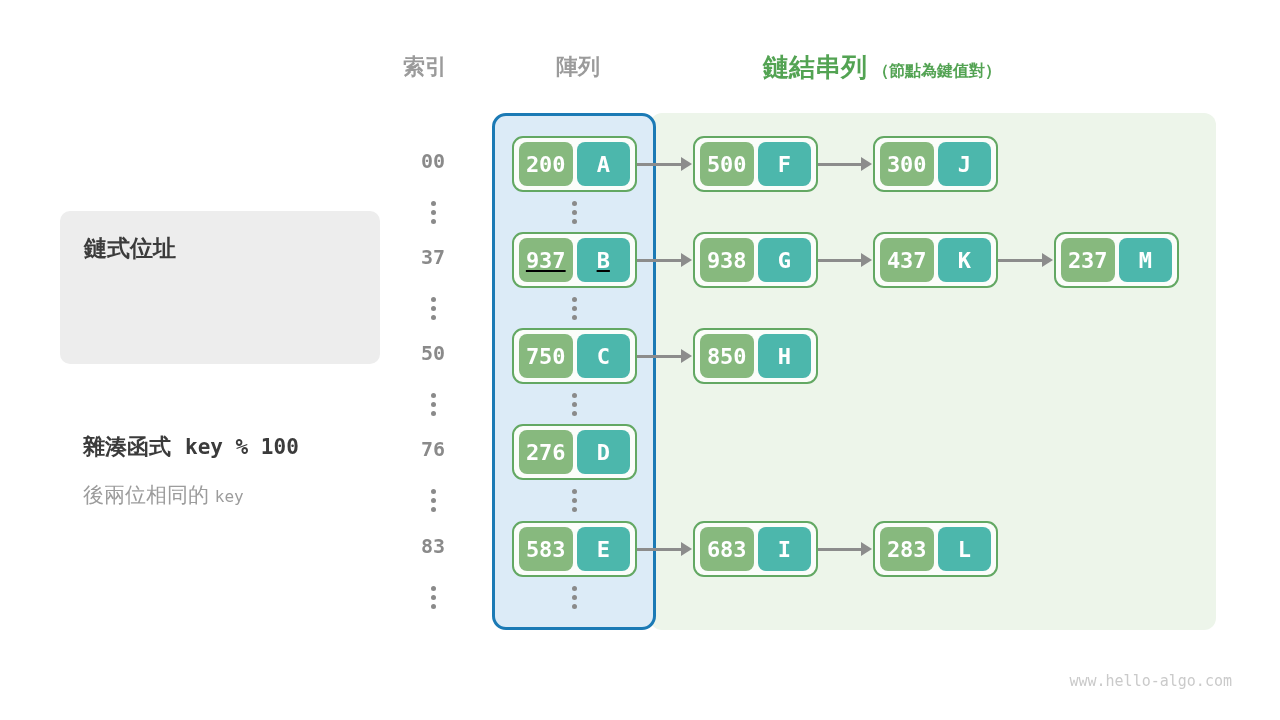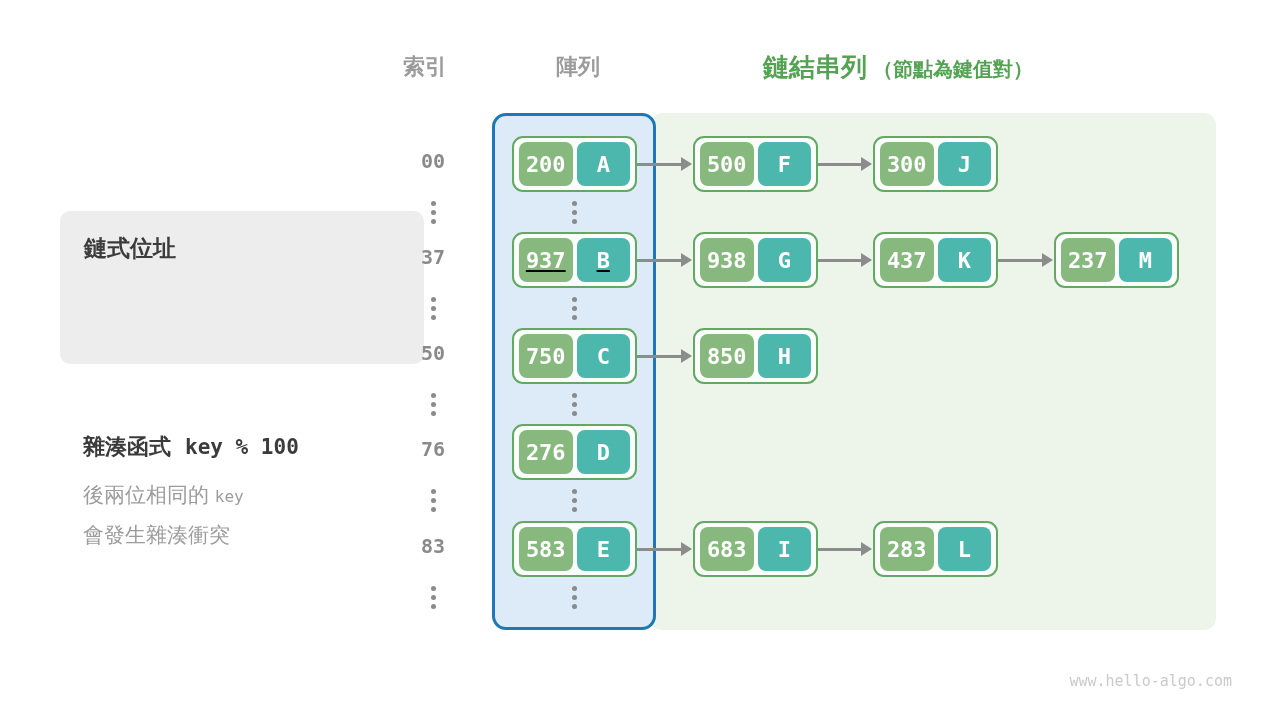--- a/index.html
+++ b/index.html
@@ -9,25 +9,25 @@
   }
   .mono{font-family:"DejaVu Sans Mono","Liberation Mono",monospace;}
 
   
   .col-header{
     position:absolute;top:52px;font-size:22px;font-weight:bold;
     color:var(--gray-header,#9b9b9b);white-space:nowrap;
   }
   .ll-header{position:absolute;top:50px;left:763px;display:flex;align-items:baseline;gap:6px;white-space:nowrap;text-align:right;}
   .ll-header .main{font-size:26px;font-weight:bold;color:var(--green-header,#53a353);}
-  .ll-header .note{font-size:20px;font-weight:600;color:var(--green-header,#53a353);}
+  .ll-header .note{font-size:16px;font-weight:600;color:var(--green-header,#53a353);}
 
   
   .info-box{
-    position:absolute;left:60px;top:211px;width:364px;height:153px;box-sizing:border-box;
+    position:absolute;left:60px;top:211px;width:320px;height:153px;box-sizing:border-box;
     background:var(--infobox-bg,#ededed);border-radius:10px;padding:22px 24px;
   }
   .info-box .title{font-size:23px;font-weight:bold;color:#3b3b3b;margin-bottom:12px;}
   .info-box .body{font-size:21px;color:#9c9c9c;line-height:38px;}
 
   
   .hash-note{position:absolute;left:83px;top:432px;white-space:nowrap;}
   .hash-note .title{font-size:22px;font-weight:bold;color:#3b3b3b;margin-bottom:14px;}
   .hash-note .title .code{font-size:21px;font-weight:bold;margin-left:14px;}
   .hash-note .body{font-size:21px;color:#9c9c9c;line-height:38px;}
@@ -97,21 +97,20 @@
 
   <div class="hash-note">
     <div class="title">
       <span>雜湊函式</span><span class="code mono">key % 100</span>
     </div>
     <div class="body">
       <div>
         <span>後兩位相同的</span>
         <span class="code mono">key</span>
       </div>
-      <div>會發生雜湊衝突</div>
     </div>
   </div>
 
   <div class="ll-region"></div>
   <div class="array-region"></div>
 
   <div id="rows-layer">
       <div class="index-label mono" style="left: 393px; top: 149px;">00</div>
       <div class="vdots" style="left: 430px; top: 201px; position: absolute;">
         <span class="dot"></span>

